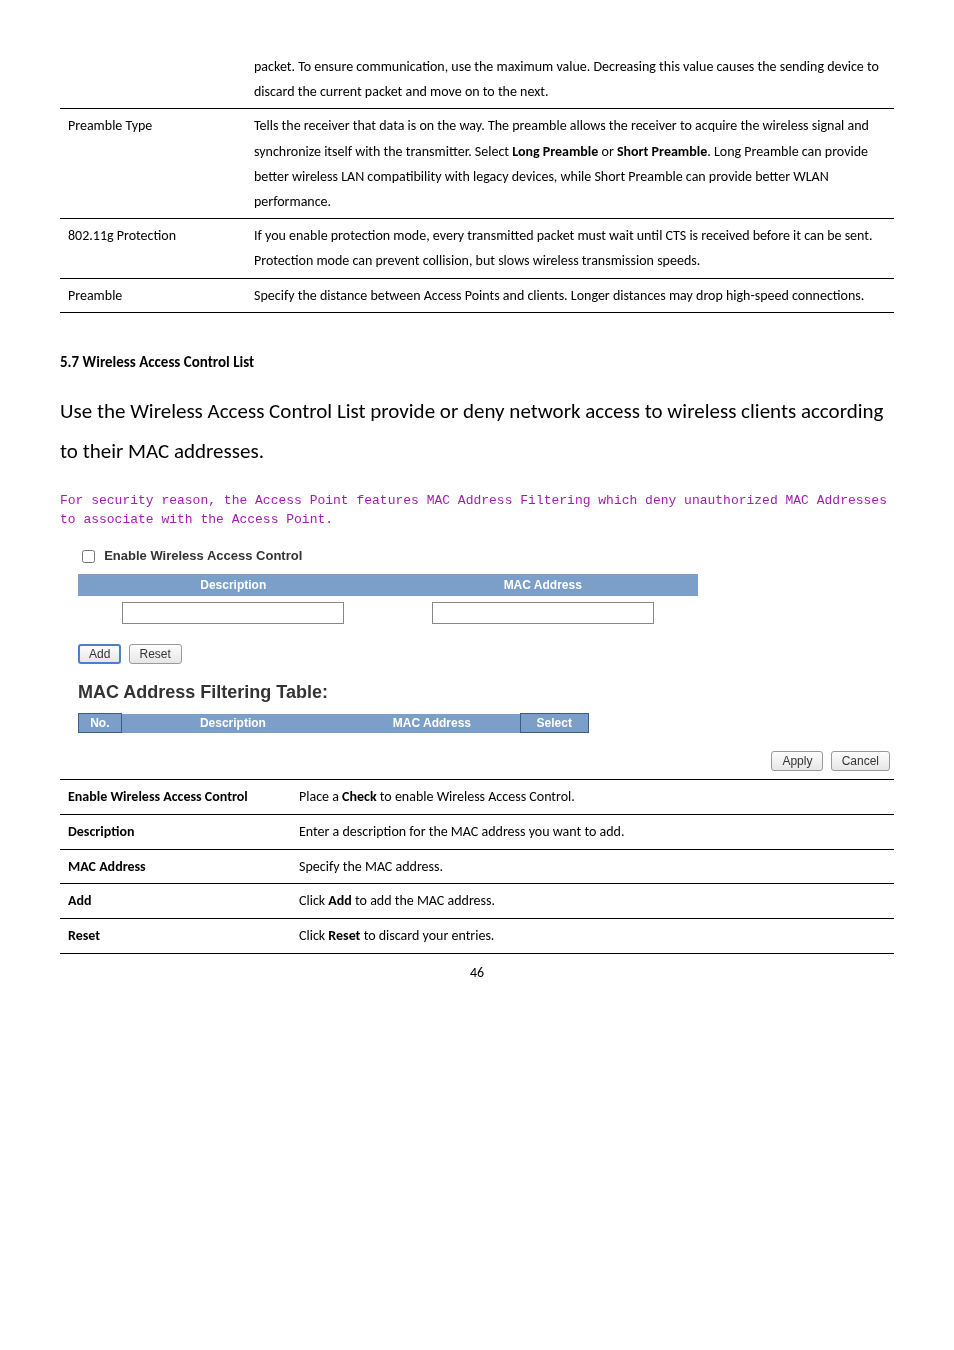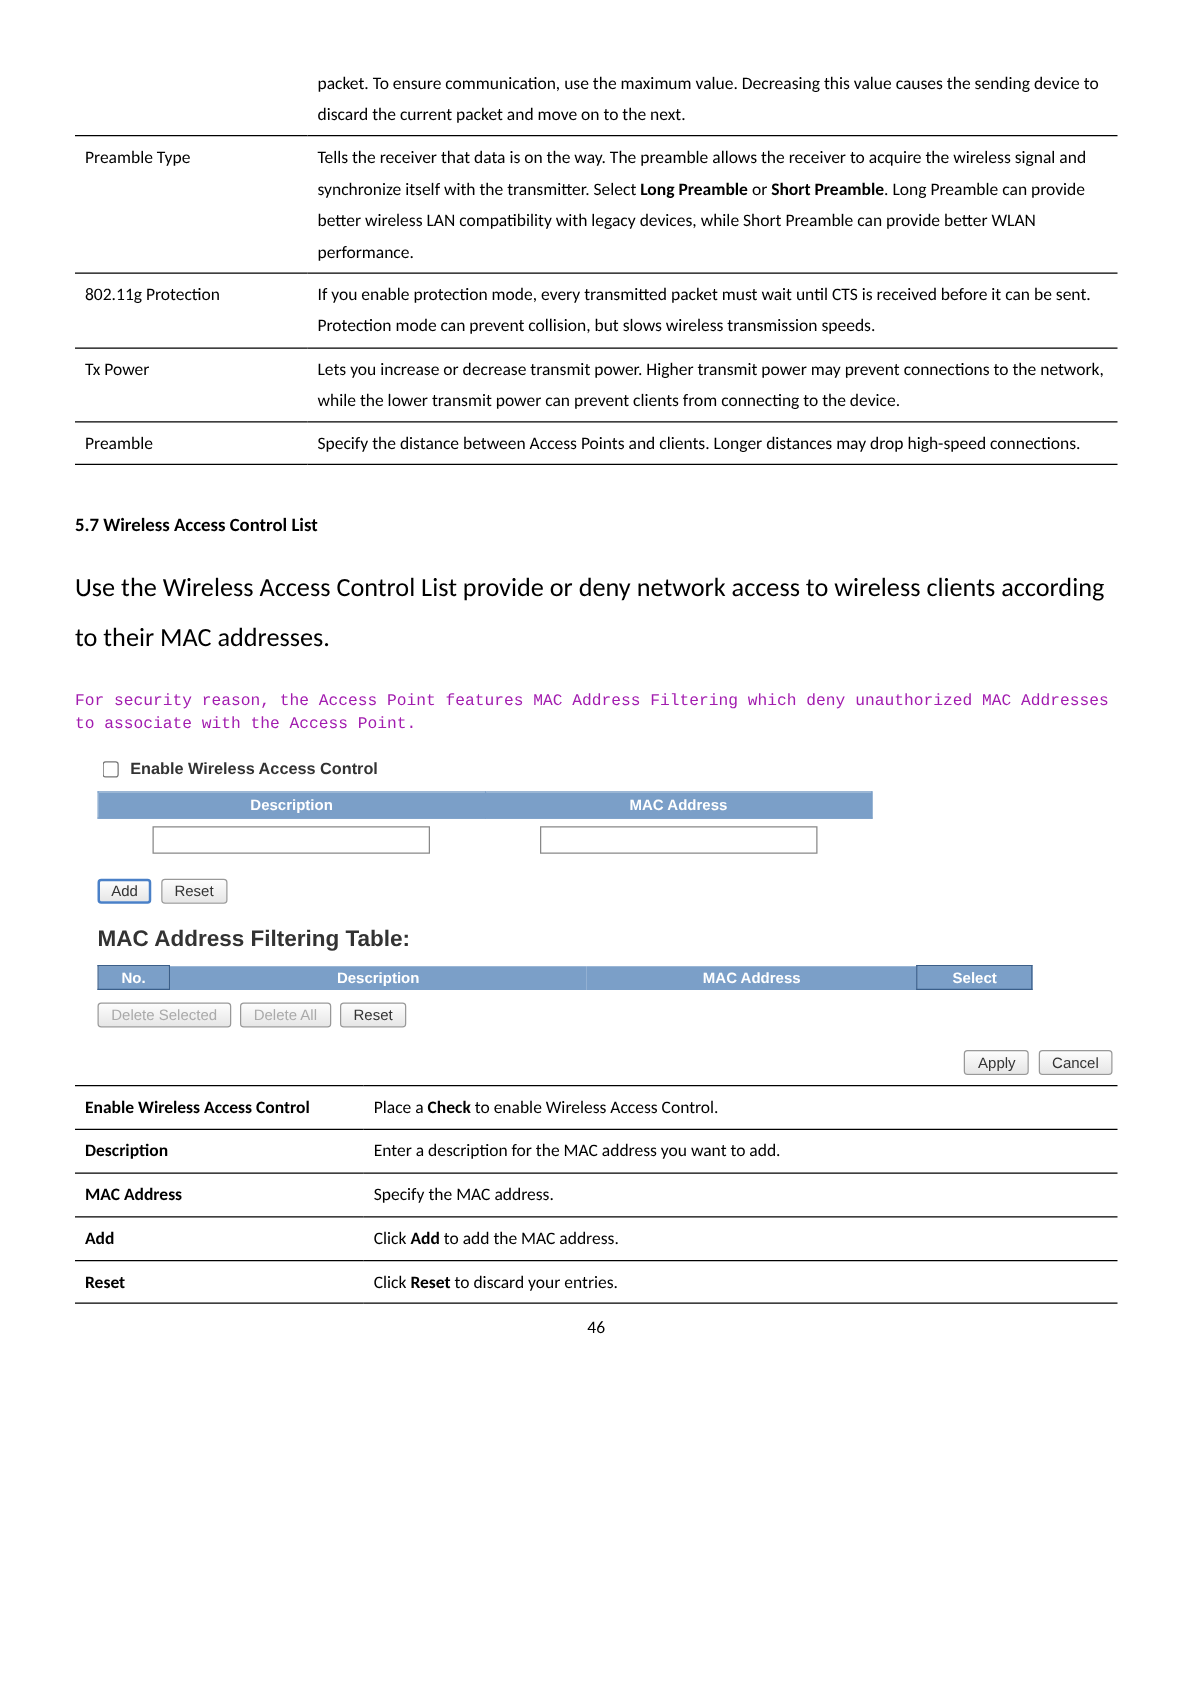--- a/index.html
+++ b/index.html
@@ -73,21 +73,21 @@
     padding: 3px 0;
     text-align: center;
     border: 1px solid #7b9fc8;
   }
   table.mac td {
     padding: 6px 4px;
     text-align: center;
     border: none;
   }
   table.mac2 {
-    width: 748px;
+    width: 511px;
     border-collapse: collapse;
     margin-top: 10px;
   }
   table.mac2 th {
     background: #7b9fc8;
     color: #fff;
     font-family: Verdana, Arial, sans-serif;
     font-weight: bold;
     font-size: 12px;
     padding: 2px 4px;
@@ -163,24 +163,20 @@
     <td class="label"></td>
     <td>packet. To ensure communication, use the maximum value. Decreasing this value causes the sending device to discard the current packet and move on to the next.</td>
   </tr>
   <tr class="sep">
     <td class="label">Preamble Type</td>
     <td>Tells the receiver that data is on the way. The preamble allows the receiver to acquire the wireless signal and synchronize itself with the transmitter. Select <b>Long Preamble</b> or <b>Short Preamble</b>. Long Preamble can provide better wireless LAN compatibility with legacy devices, while Short Preamble can provide better WLAN performance.</td>
   </tr>
   <tr class="sep">
     <td class="label">802.11g Protection</td>
     <td>If you enable protection mode, every transmitted packet must wait until CTS is received before it can be sent. Protection mode can prevent collision, but slows wireless transmission speeds.</td>
-  </tr>
-  <tr class="sep">
-    <td class="label">Tx Power</td>
-    <td>Lets you increase or decrease transmit power. Higher transmit power may prevent connections to the network, while the lower transmit power can prevent clients from connecting to the device.</td>
   </tr>
   <tr class="sep">
     <td class="label">Preamble</td>
     <td>Specify the distance between Access Points and clients. Longer distances may drop high-speed connections.</td>
   </tr>
   <tr class="sep">
         <td colspan="2" style="padding:0; height:0;"></td>
       </tr>
 </tbody>
   </table>
@@ -220,25 +216,20 @@
     <tbody>
         <tr>
       <th class="no">No.</th>
       <th class="desc">Description</th>
       <th class="macc">MAC Address</th>
       <th class="sel">Select</th>
     </tr>
   </tbody>
     </table>
 
-  <div class="btn-row">
-    <span class="btn dis">Delete Selected</span>
-    <span class="btn dis">Delete All</span>
-    <span class="btn">Reset</span>
-  </div>
 </div>
 
 <div class="right-btns">
   <span class="btn">Apply</span>
   <span class="btn">Cancel</span>
 </div>
 
 <table class="defs2">
   <tbody>
       <tr>

